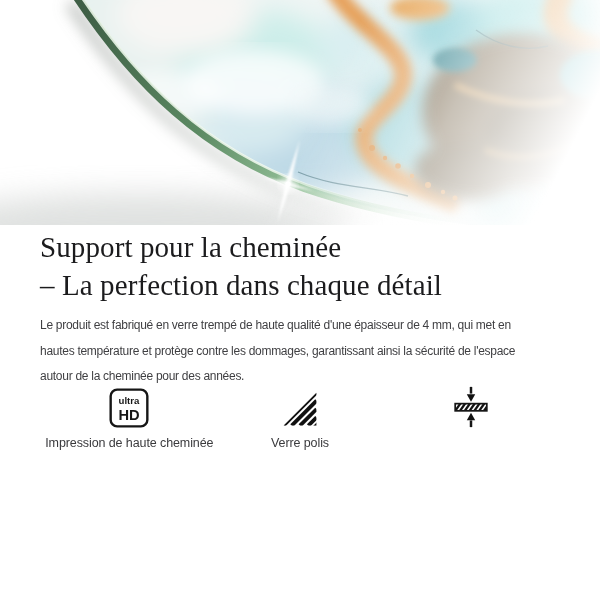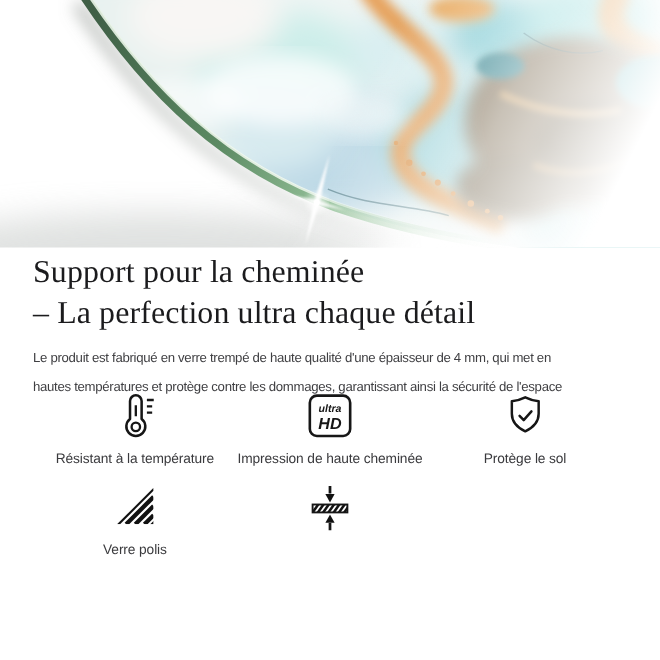--- a/index.html
+++ b/index.html
@@ -2,37 +2,37 @@
 <html><head>
 <meta charset="utf-8">
 <style>
   html,body { margin:0; padding:0; background:#ffffff; }
   .page {
     position:relative; width:600px; height:600px; overflow:hidden;
     background:#ffffff; font-family:"Liberation Sans", sans-serif;
   }
   .hero { height:225px; overflow:hidden; }
   .hero svg { display:block; }
-  .content { padding:0 30px; }
+  .content { padding:0 40px; }
   h1.title {
     margin:3px 0 0; font-family:"Liberation Serif", serif; font-weight:400;
     font-size:29px; line-height:38px; color:#1b1b1d; letter-spacing:0.1px;
   }
   h1.title span { display:block; }
   .desc { margin:9px 0 0; }
   .desc span {
     display:block; white-space:nowrap; font-size:12px; line-height:25.5px;
     color:#3f3f42; letter-spacing:-0.28px;
   }
   .features {
     margin-top:-8px; display:grid; grid-template-columns:repeat(3,1fr);
     row-gap:14px; padding:0 4px;
   }
   .feature { display:flex; flex-direction:column; align-items:center; }
-  .icon-box { height:48px; display:flex; align-items:flex-start; justify-content:center;font-style:italic; }
+  .icon-box { height:48px; display:flex; align-items:flex-end; justify-content:center; }
   .feature-label {
     margin-top:6px; font-size:12.5px; line-height:15px; color:#3a3a3d;
     letter-spacing:-0.1px; text-align:center;
   }
   .ic { stroke:#161616; fill:none; }
 </style>
 </head>
 <body>
 
 <div class="page">
@@ -159,64 +159,43 @@
         <path d="M0,-46 L2.6,0 L0,40 L-2.6,0 Z" transform="rotate(15)" fill="#ffffff" opacity="0.95" filter="url(#f2)"></path>
         <path d="M0,-27 L2,0 L0,27 L-2,0 Z" transform="rotate(105)" fill="#ffffff" opacity="0.9" filter="url(#f2)"></path>
         <circle r="2.6" fill="#ffffff"></circle>
       </g>
     </svg>
   </div>
 
   <div class="content">
     <h1 class="title">
       <span>Support pour la cheminée</span>
-      <span>– La perfection ultra chaque détail</span>
+      <span>– La perfection dans chaque détail</span>
     </h1>
 
     <p class="desc">
       <span>Le produit est fabriqué en verre trempé de haute qualité d'une épaisseur de 4 mm, qui met en</span>
-      <span>hautes températures et protège contre les dommages, garantissant ainsi la sécurité de l'espace</span>
+      <span>hautes température et protège contre les dommages, garantissant ainsi la sécurité de l'espace</span>
+      <span>autour de la cheminée pour des années.</span>
     </p>
 
     <div class="features">
 
-      <div class="feature">
-        <div class="icon-box">
-          <svg width="46" height="46" viewBox="0 0 48 48">
-            <path class="ic" d="M19,9 a5.5,5.5 0 0 1 11,0 v17 a9,9 0 1 1 -11,0 Z" stroke-width="2.4" stroke-linejoin="round"></path>
-            <line class="ic" x1="24.5" y1="13" x2="24.5" y2="23.5" stroke-width="2.2"></line>
-            <circle class="ic" cx="24.5" cy="33.5" r="4" stroke-width="2.2"></circle>
-            <line class="ic" x1="35" y1="8" x2="41.5" y2="8" stroke-width="2.2"></line>
-            <line class="ic" x1="35" y1="14" x2="40" y2="14" stroke-width="2.2"></line>
-            <line class="ic" x1="35" y1="20" x2="40" y2="20" stroke-width="2.2"></line>
-          </svg>
-        </div>
-        <div class="feature-label">Résistant à la température</div>
-      </div>
 
       <div class="feature">
         <div class="icon-box">
           <svg width="44" height="44" viewBox="0 0 48 48">
             <rect class="ic" x="4" y="4" width="40" height="40" rx="7" stroke-width="2.6"></rect>
             <text x="24" y="20" text-anchor="middle" font-family="Liberation Sans, sans-serif" font-size="10.5" font-weight="600" fill="#161616">ultra</text>
             <text x="24" y="37" text-anchor="middle" font-family="Liberation Sans, sans-serif" font-size="16" font-weight="800" fill="#161616">HD</text>
           </svg>
         </div>
         <div class="feature-label">Impression de haute cheminée</div>
       </div>
 
-      <div class="feature">
-        <div class="icon-box">
-          <svg width="45" height="45" viewBox="0 0 48 48">
-            <path class="ic" d="M24,5.5 c4.5,2.2 9,3.4 13,3.8 v12.2 c0,8.5 -5.5,13.5 -13,17 c-7.5,-3.5 -13,-8.5 -13,-17 V9.3 c4,-0.4 8.5,-1.6 13,-3.8 Z" stroke-width="2.4" stroke-linejoin="round"></path>
-            <path class="ic" d="M18.5,23.5 l4,4.2 l7.5,-8.5" stroke-width="2.4" stroke-linecap="round" stroke-linejoin="round"></path>
-          </svg>
-        </div>
-        <div class="feature-label">Protège le sol</div>
-      </div>
 
 
       <div class="feature">
         <div class="icon-box">
           <svg width="42" height="42" viewBox="0 0 48 48">
             <defs>
               <clipPath id="triClip">
                   <path d="M5,43 L43,5 L43,43 Z"></path>
                 </clipPath>
             </defs>

